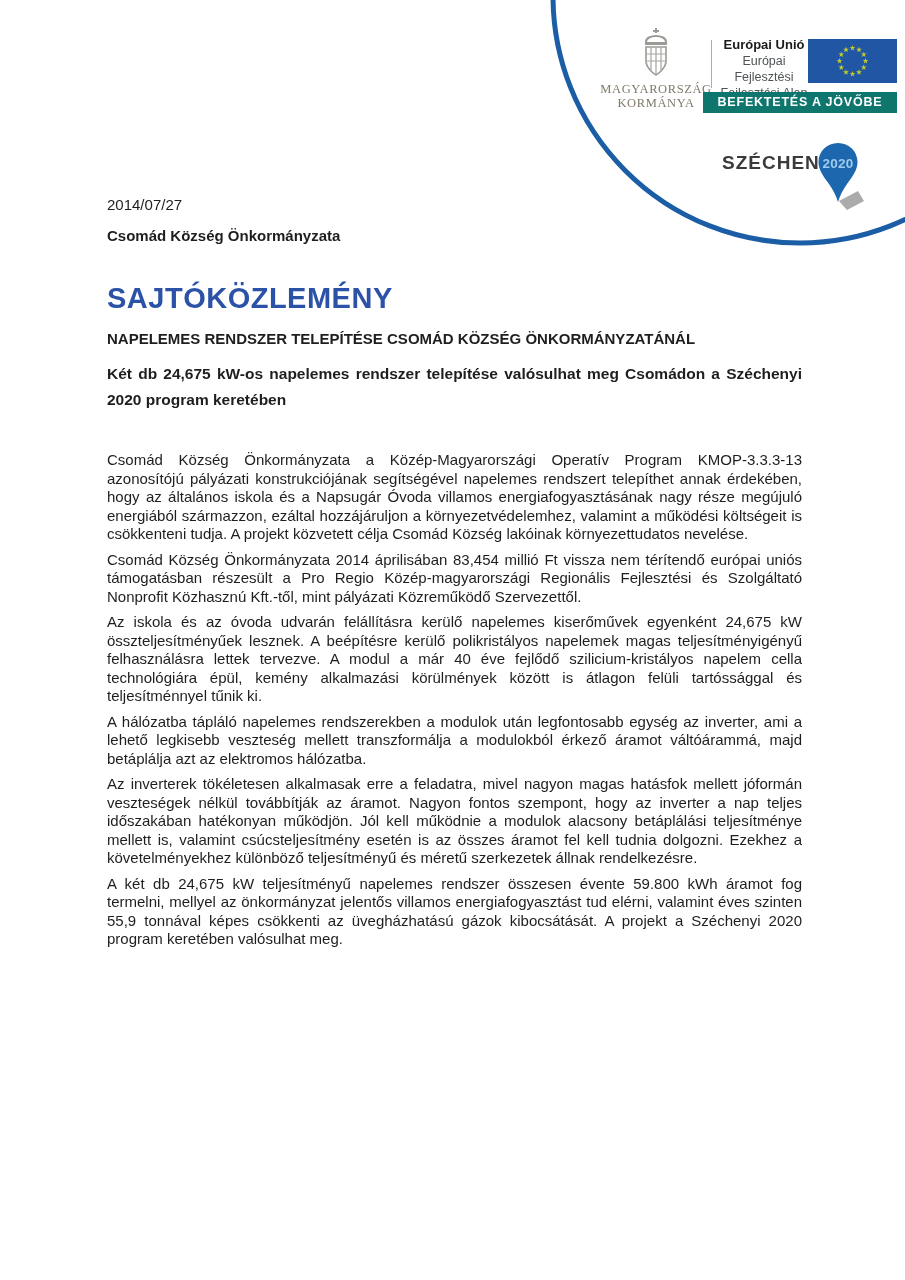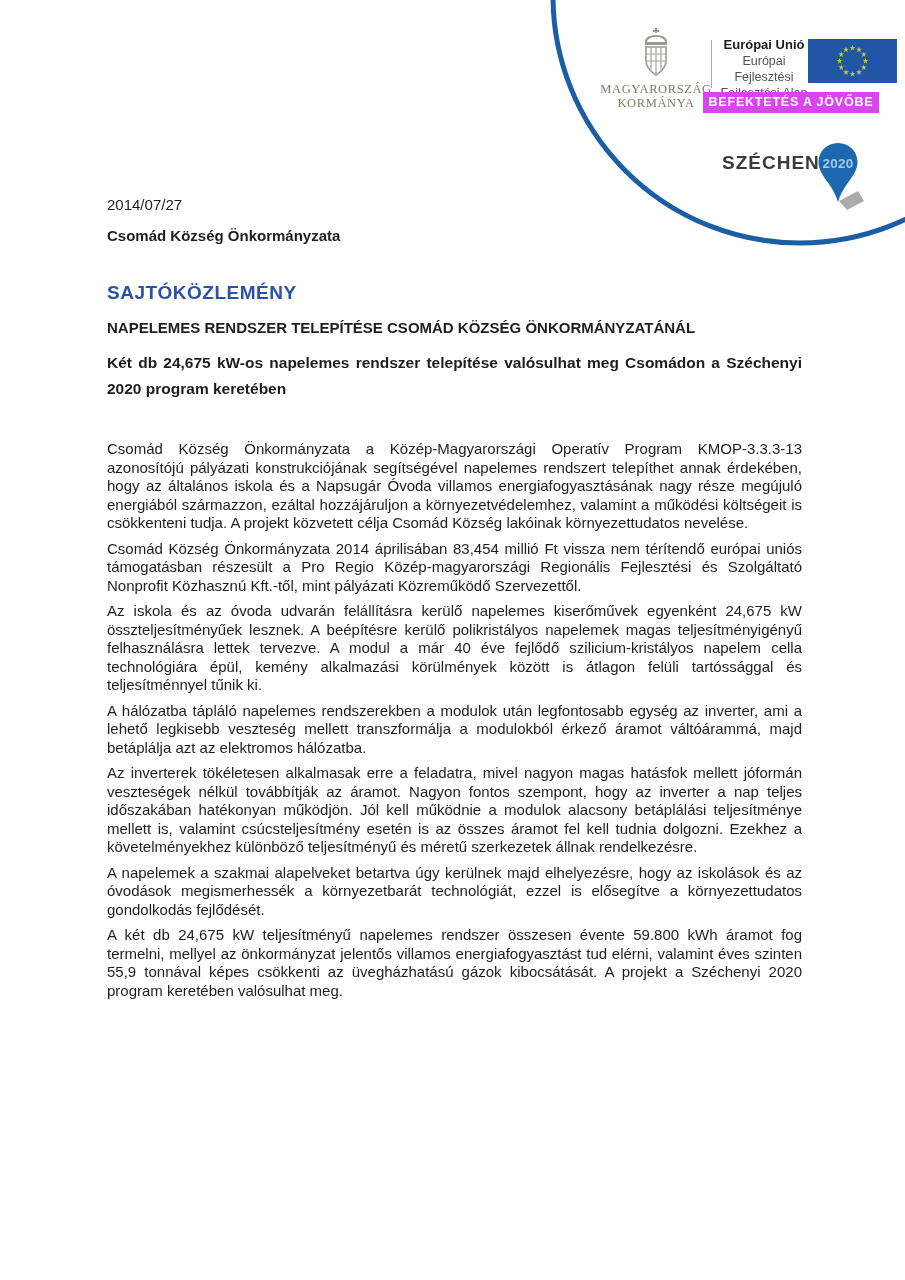--- a/index.html
+++ b/index.html
@@ -34,22 +34,22 @@
     position: absolute; left: 711px; top: 40px;
     width: 1px; height: 48px; background: #a9aeb3;
   }
   .eu-text { position: absolute; left: 719px; top: 37px; width: 90px; text-align: center; }
   .eu-text .l1 { font-size: 13px; font-weight: bold; color: #1a1a1a; line-height: 16px; }
   .eu-text .l2, .eu-text .l3 { font-size: 12.5px; color: #4f5355; line-height: 16px; }
   .eu-flag { position: absolute; left: 808px; top: 39px; }
 
   .banner {
     position: absolute; left: 703px; top: 92px;
-    width: 176px; height: 21px;
-    background: #d946ef;
+    width: 194px; height: 21px;
+    background: #0f766e;
     color: #ffffff;
     font-size: 12.5px; font-weight: bold;
     letter-spacing: 0.8px;
     text-align: center; line-height: 21px;
     white-space: nowrap;
   }
 
   
   .szechenyi-name {
     position: absolute; left: 722px; top: 152px;
@@ -61,21 +61,21 @@
   .szechenyi-pin { position: absolute; left: 815px; top: 141px; }
 
   
   .content {
     position: absolute; left: 107px; top: 196px; width: 695px;
   }
   .doc-date { font-size: 15px; }
   .doc-org  { font-size: 15px; font-weight: bold; margin-top: 14px; }
   .doc-title {
     margin-top: 38px;
-    font-size: 19px; font-weight: bold;
+    font-size: 29px; font-weight: bold;
     letter-spacing: 0.5px;
     color: #2b52a7;
   }
   .doc-headline {
     margin-top: 14px;
     font-size: 15px; font-weight: bold;
     line-height: 20px;
   }
   .doc-lead {
     margin-top: 12px;
@@ -160,18 +160,17 @@
     <div class="doc-title">SAJTÓKÖZLEMÉNY</div>
     <div class="doc-headline">NAPELEMES RENDSZER TELEPÍTÉSE CSOMÁD KÖZSÉG ÖNKORMÁNYZATÁNÁL</div>
     <div class="doc-lead">Két db 24,675 kW-os napelemes rendszer telepítése valósulhat meg Csomádon a Széchenyi 2020 program keretében</div>
 
     <div class="doc-paragraphs">
       <p>Csomád Község Önkormányzata a Közép-Magyarországi Operatív Program KMOP-3.3.3-13 azonosítójú pályázati konstrukciójának segítségével napelemes rendszert telepíthet annak érdekében, hogy az általános iskola és a Napsugár Óvoda villamos energiafogyasztásának nagy része megújuló energiából származzon, ezáltal hozzájáruljon a környezetvédelemhez, valamint a működési költségeit is csökkenteni tudja. A projekt közvetett célja Csomád Község lakóinak környezettudatos nevelése.</p>
       <p>Csomád Község Önkormányzata 2014 áprilisában 83,454 millió Ft vissza nem térítendő európai uniós támogatásban részesült a Pro Regio Közép-magyarországi Regionális Fejlesztési és Szolgáltató Nonprofit Közhasznú Kft.-től, mint pályázati Közreműködő Szervezettől.</p>
       <p>Az iskola és az óvoda udvarán felállításra kerülő napelemes kiserőművek egyenként 24,675 kW összteljesítményűek lesznek. A beépítésre kerülő polikristályos napelemek magas teljesítményigényű felhasználásra lettek tervezve. A modul a már 40 éve fejlődő szilicium-kristályos napelem cella technológiára épül, kemény alkalmazási körülmények között is átlagon felüli tartóssággal és teljesítménnyel tűnik ki.</p>
       <p>A hálózatba tápláló napelemes rendszerekben a modulok után legfontosabb egység az inverter, ami a lehető legkisebb veszteség mellett transzformálja a modulokból érkező áramot váltóárammá, majd betáplálja azt az elektromos hálózatba.</p>
       <p>Az inverterek tökéletesen alkalmasak erre a feladatra, mivel nagyon magas hatásfok mellett jóformán veszteségek nélkül továbbítják az áramot. Nagyon fontos szempont, hogy az inverter a nap teljes időszakában hatékonyan működjön. Jól kell működnie a modulok alacsony betáplálási teljesítménye mellett is, valamint csúcsteljesítmény esetén is az összes áramot fel kell tudnia dolgozni. Ezekhez a követelményekhez különböző teljesítményű és méretű szerkezetek állnak rendelkezésre.</p>
-      <p>A napelemek a szakmai alapelveket betartva úgy kerülnek majd elhelyezésre, hogy az iskolások és az óvodások megismerhessék a környezetbarát technológiát, ezzel is elősegítve a környezettudatos gondolkodás fejlődését.</p>
       <p>A két db 24,675 kW teljesítményű napelemes rendszer összesen évente 59.800 kWh áramot fog termelni, mellyel az önkormányzat jelentős villamos energiafogyasztást tud elérni, valamint éves szinten 55,9 tonnával képes csökkenti az üvegházhatású gázok kibocsátását. A projekt a Széchenyi 2020 program keretében valósulhat meg.</p>
     </div>
   </div>
 
 </div>
 
 </body></html>

